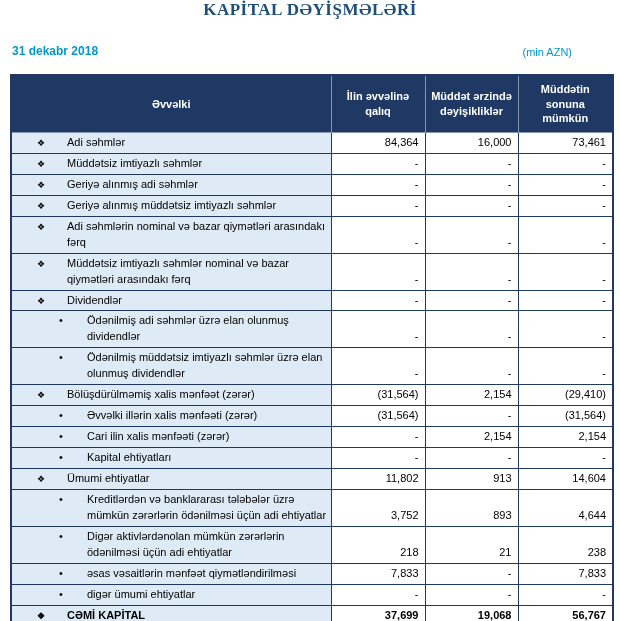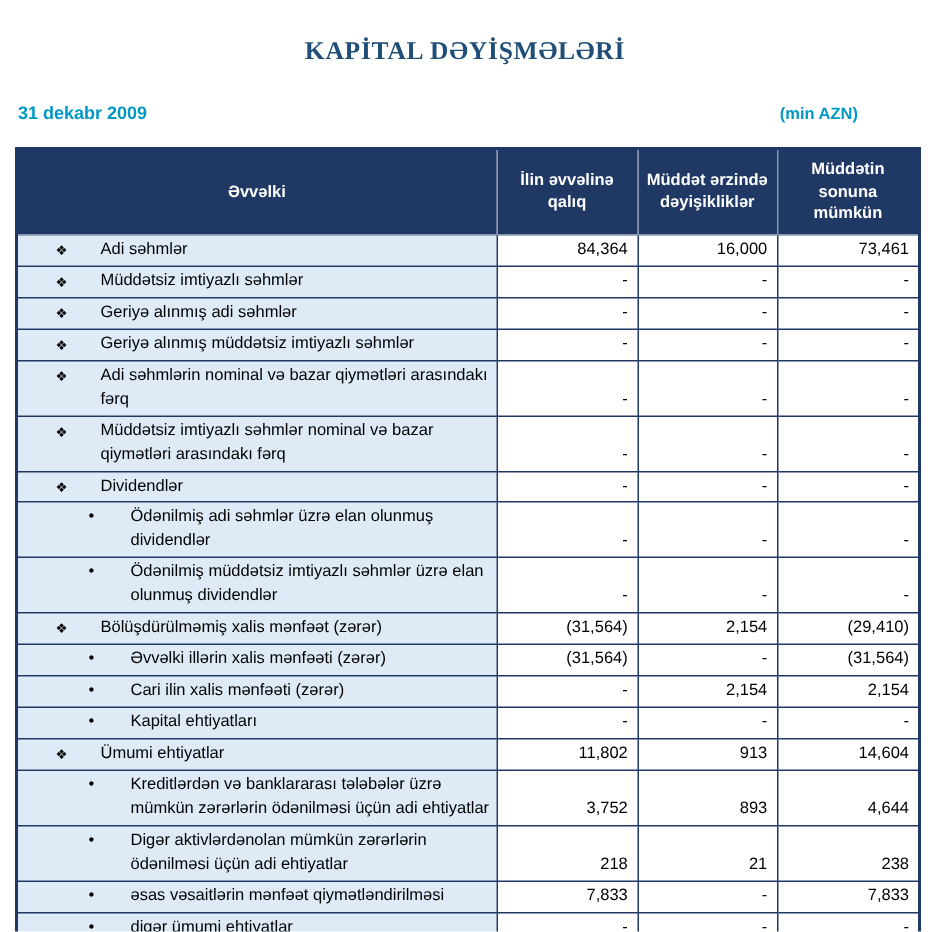--- a/index.html
+++ b/index.html
@@ -8,28 +8,28 @@
     font-family:"Liberation Sans", sans-serif;color:#000;
     overflow:hidden;
   }
   .page-title{
     text-align:center;
     font-family:"Liberation Serif", serif;
     font-weight:bold;
     font-size:17px;
     letter-spacing:.5px;
     color:#1F4E79;
-    padding-top:24px;
+    padding-top:0;
   }
   .meta-row{
     display:flex;justify-content:space-between;align-items:flex-end;
     margin:24px 10px 16px 12px;
   }
   .report-date{color:#0099C6;font-weight:bold;font-size:12px;}
-  .unit-label{color:#0099C6;font-weight:bold;font-size:11px;margin-right:38px;text-align:center;}
+  .unit-label{color:#0099C6;font-weight:normal;font-size:11px;margin-right:38px;text-align:center;}
 
   .table-wrap{position:relative;width:602px;margin-left:10px;}
   table{
     border-collapse:collapse;table-layout:fixed;width:602px;
     font-size:11px;border:2px solid #1F3864;
   }
   thead th{
     background:#1F3864;color:#ffffff;font-weight:bold;
     border:1px solid #8496B0;
     padding:5px 4px;vertical-align:middle;text-align:center;
@@ -44,21 +44,21 @@
   .diamond .bullet{margin-left:22px;font-size:9px;padding-top:2px;}
   .dot .bullet{margin-left:42px;}
   .row-label{flex:1;padding-left:6px;margin-left:13px;}
 </style>
 </head>
 <body>
 
 <div class="page-title">KAPİTAL DƏYİŞMƏLƏRİ</div>
 
 <div class="meta-row">
-  <span class="report-date">31 dekabr 2009</span>
+  <span class="report-date">31 dekabr 2018</span>
   <span class="unit-label">(min AZN)</span>
 </div>
 
 <div class="table-wrap">
   <table>
     <colgroup>
       <col style="width:320px">
       <col style="width:94px">
       <col style="width:93px">
       <col style="width:95px">

